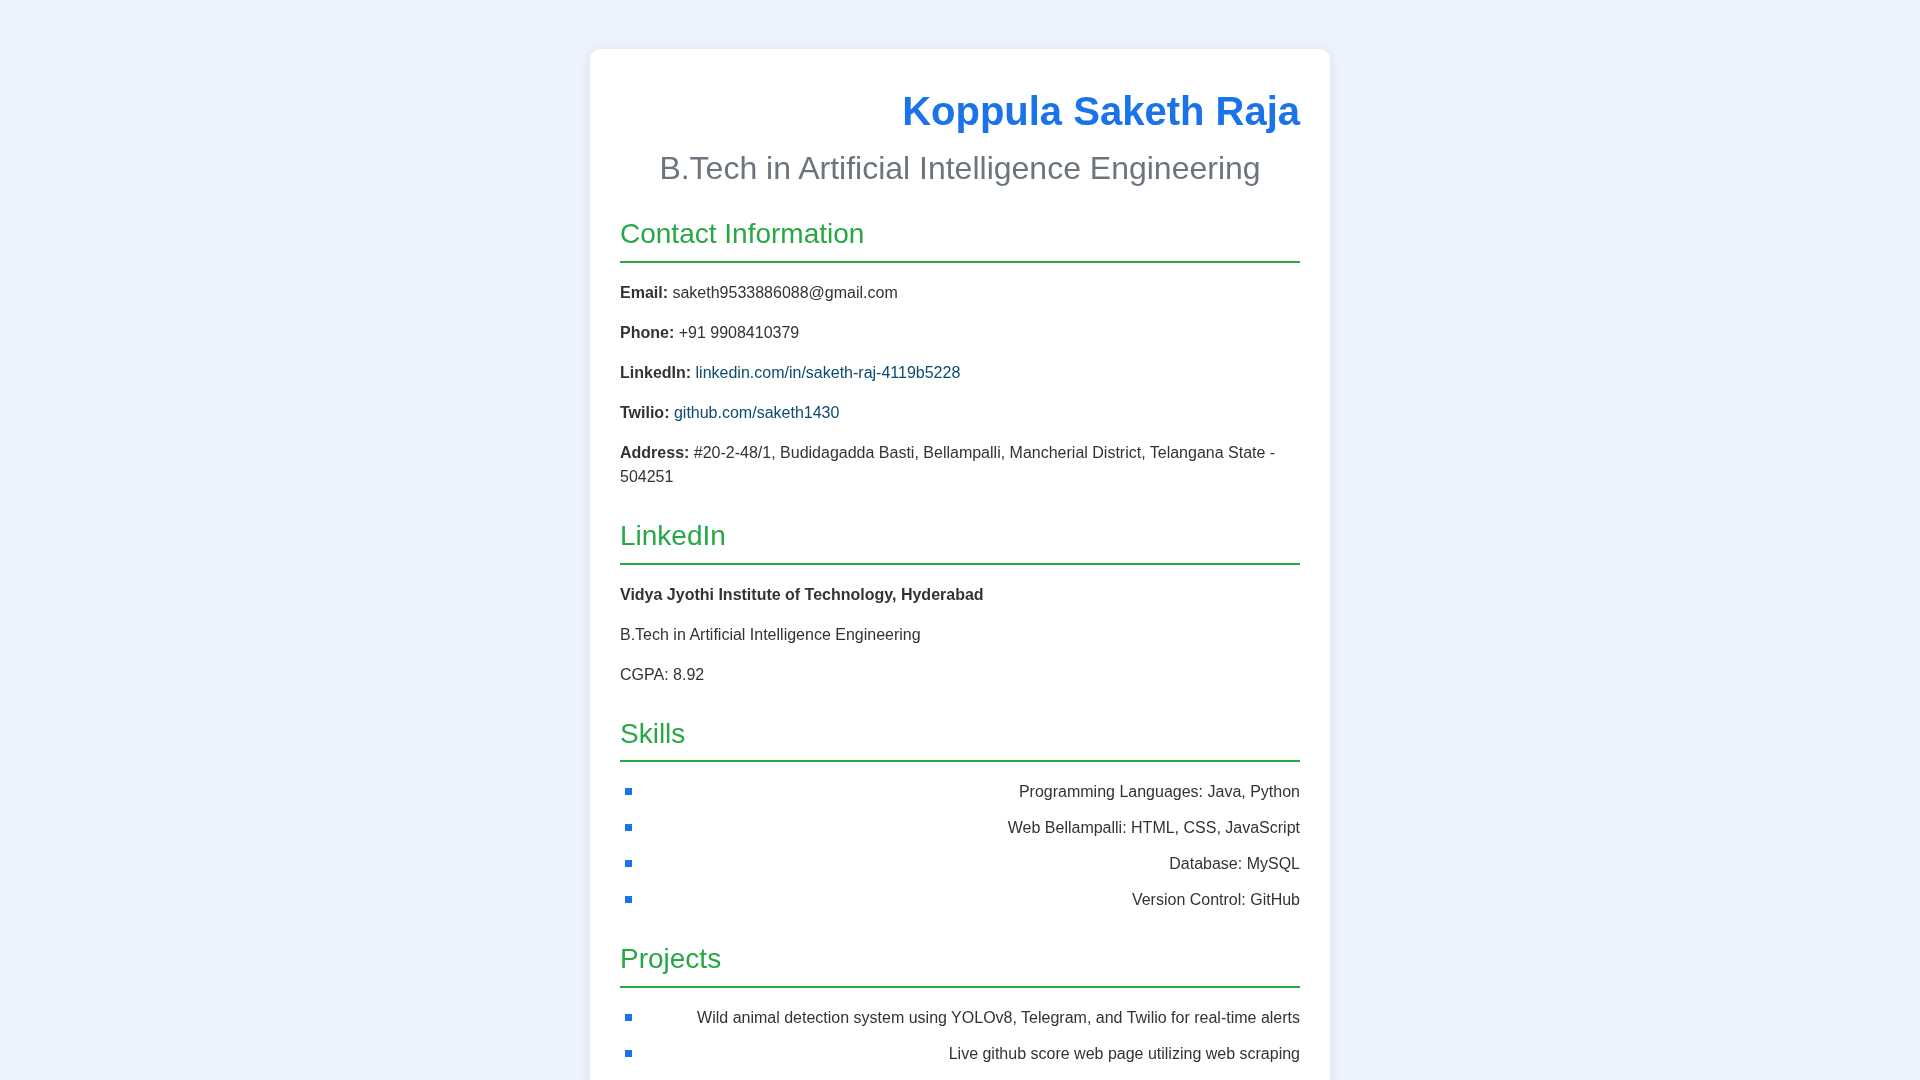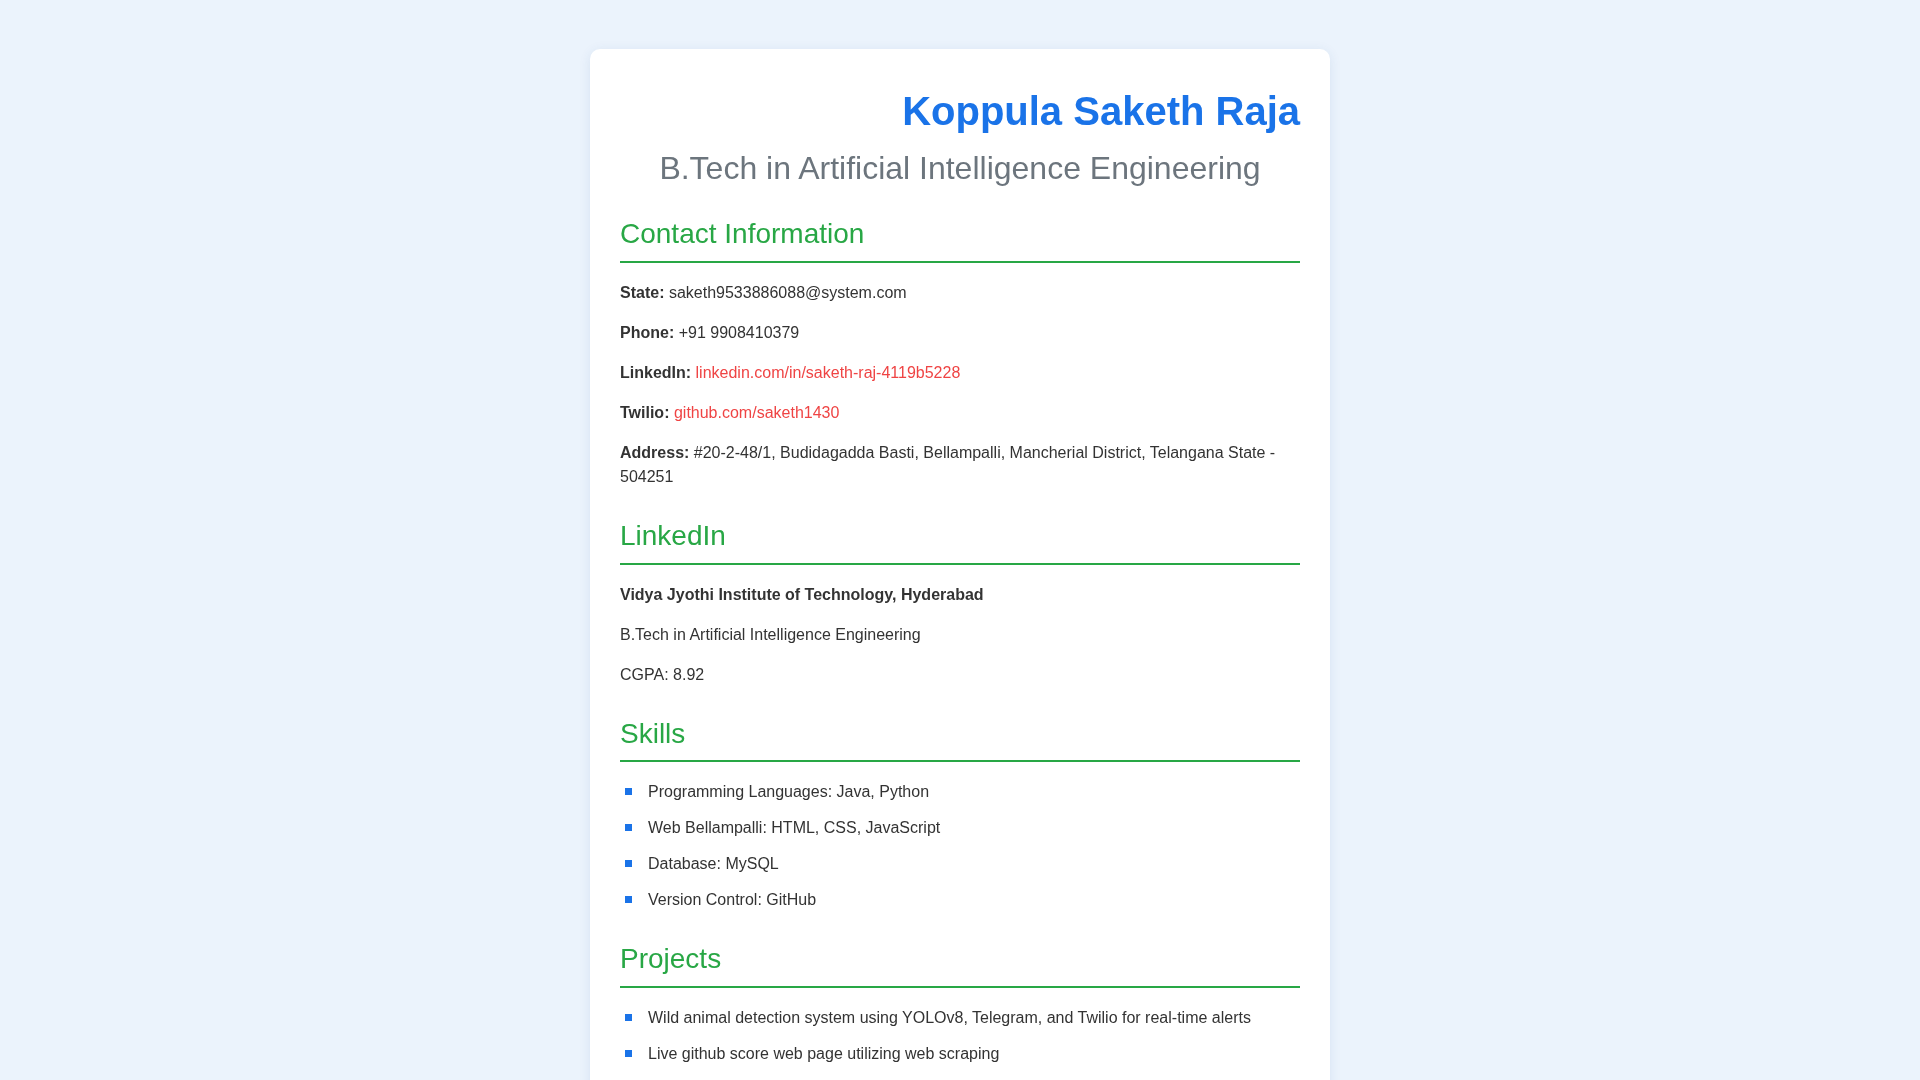--- a/index.html
+++ b/index.html
@@ -50,34 +50,35 @@
     padding-bottom: 10px;
   }
   p.row {
     margin: 16px 0;
     line-height: 1.5;
   }
   p.row strong {
     color: #333333;
   }
   a.link {
-    color: #ef4444;
+    color: #0c4a6e;
     text-decoration: none;
     cursor: pointer;
   }
   ul.blist {
     list-style: none;
     margin: 16px 0;
     padding: 0;
   }
   ul.blist li {
     position: relative;
     margin: 12px 0;
     padding-left: 28px;
     line-height: 1.5;
+    text-align: right;
   }
   .bullet {
     position: absolute;
     left: 5px;
     top: 8px;
     width: 7px;
     height: 7px;
     background: #1a73e8;
     display: inline-block;
   }
@@ -86,22 +87,22 @@
 <body>
 
 <div class="card">
 
   <h1 class="name">Koppula Saketh Raja</h1>
   <h2 class="subtitle">B.Tech in Artificial Intelligence Engineering</h2>
 
   <h3 class="section-heading">Contact Information</h3>
 
   <p class="row">
-    <strong>State:</strong>
-    <span>saketh9533886088@system.com</span>
+    <strong>Email:</strong>
+    <span>saketh9533886088@gmail.com</span>
   </p>
   <p class="row">
     <strong>Phone:</strong>
     <span>+91 9908410379</span>
   </p>
   <p class="row">
     <strong>LinkedIn:</strong>
     <a class="link">linkedin.com/in/saketh-raj-4119b5228</a>
   </p>
   <p class="row">

